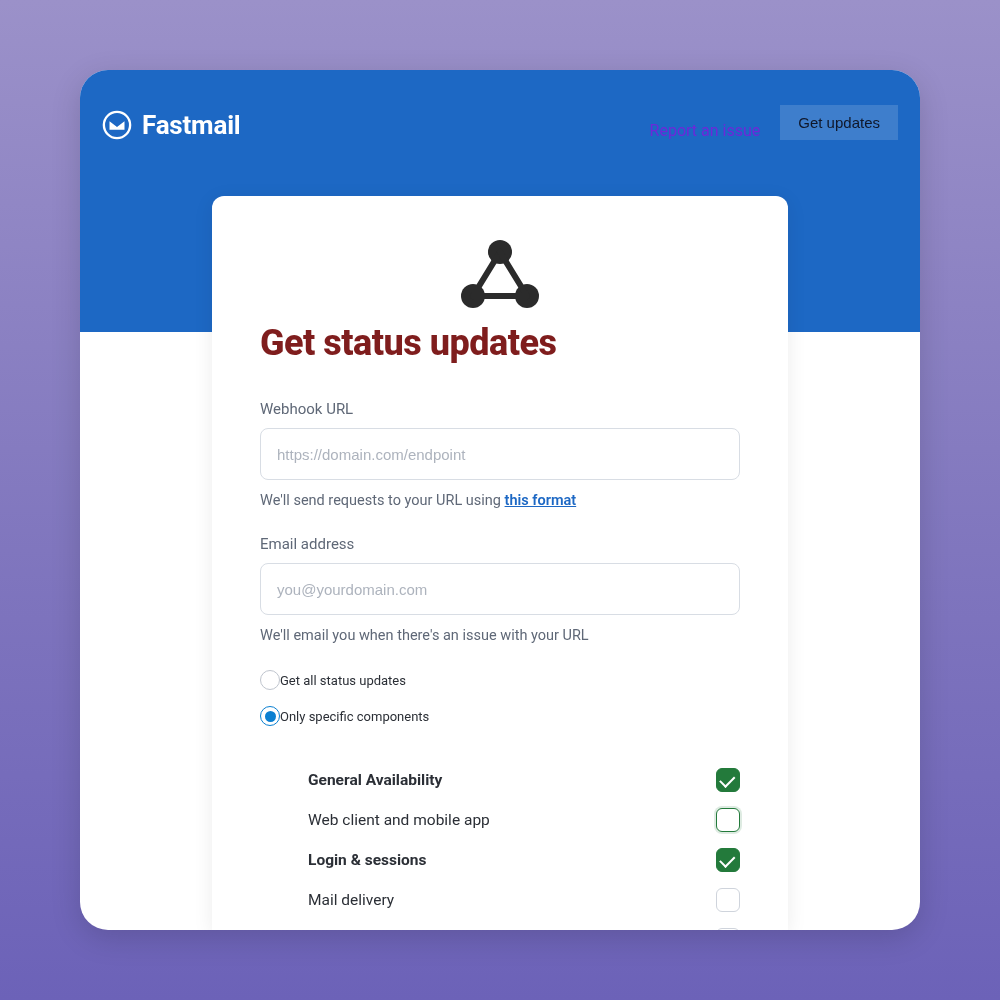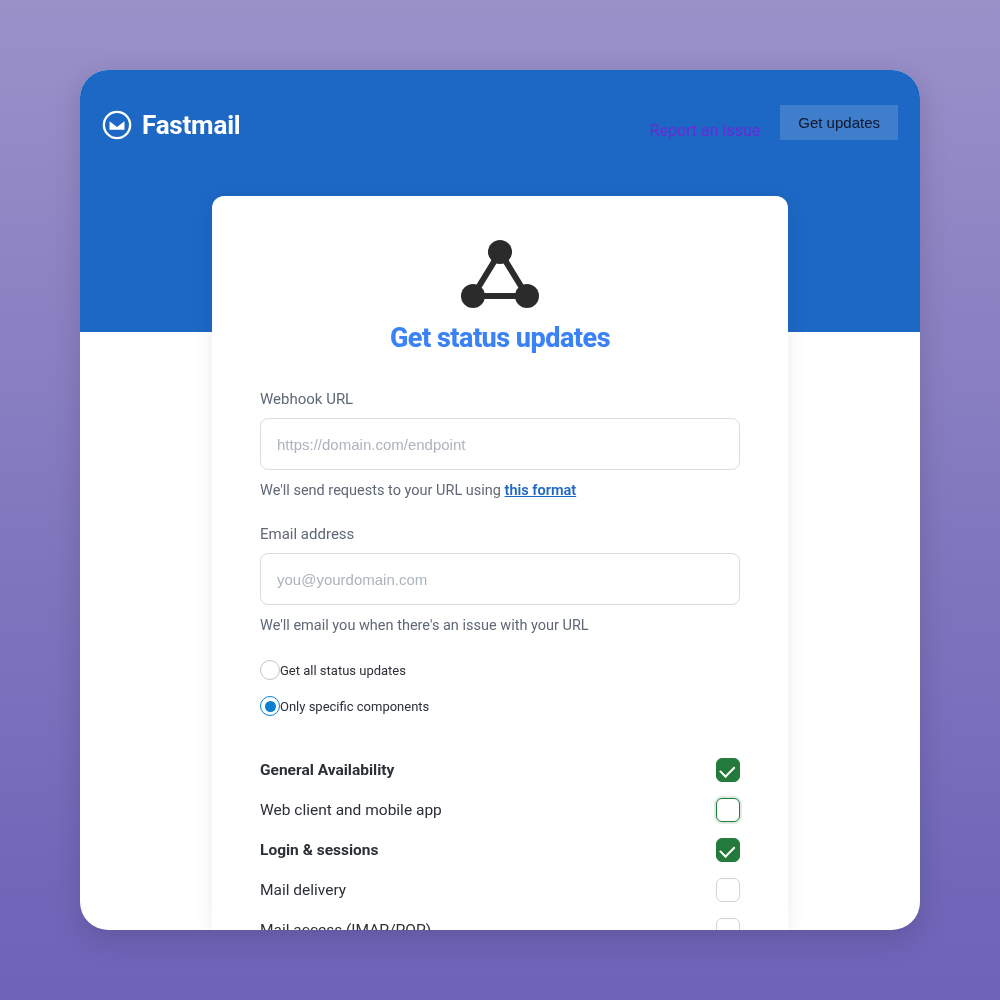--- a/index.html
+++ b/index.html
@@ -74,24 +74,23 @@
     padding: 40px 48px 0 48px;
     display: flex;
     flex-direction: column;
   }
   .hero-icon {
     width: 90px; height: 76px;
     margin: 0 auto 10px auto;
     display: block;
   }
   h1.title {
-    text-align: center;
-    font-size: 27px;
+    font-size: 36px;
     font-weight: 800;
-    color: #3b82f6;
+    color: #7f1d1d;
     margin-bottom: 36px;
     letter-spacing: -0.5px;
   }
   .field-label {
     font-size: 15px;
     color: #5f6877;
     margin-bottom: 10px;
   }
   .text-input {
     width: 100%;
@@ -144,20 +143,21 @@
   .components {
     margin-top: 18px;
   }
   .comp-row {
     display: flex;
     align-items: center;
     justify-content: space-between;
     padding: 8px 0;
     font-size: 15.5px;
     color: #2b2f36;
+    margin-left: 48px;
   }
   .comp-row.bold .comp-label { font-weight: 700; }
   .checkbox {
     width: 24px; height: 24px;
     border-radius: 6px;
     border: 1.5px solid #cfd4dc;
     background: #fff;
     display: inline-flex;
     align-items: center;
     justify-content: center;

